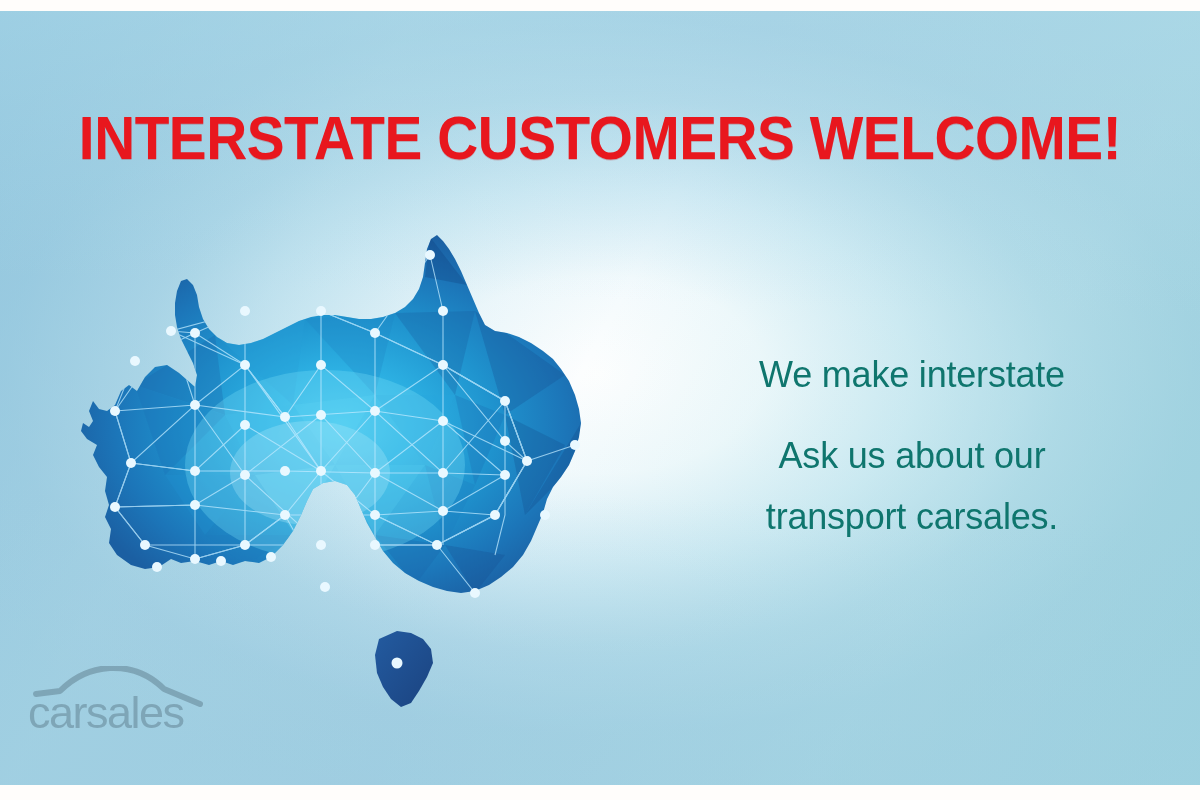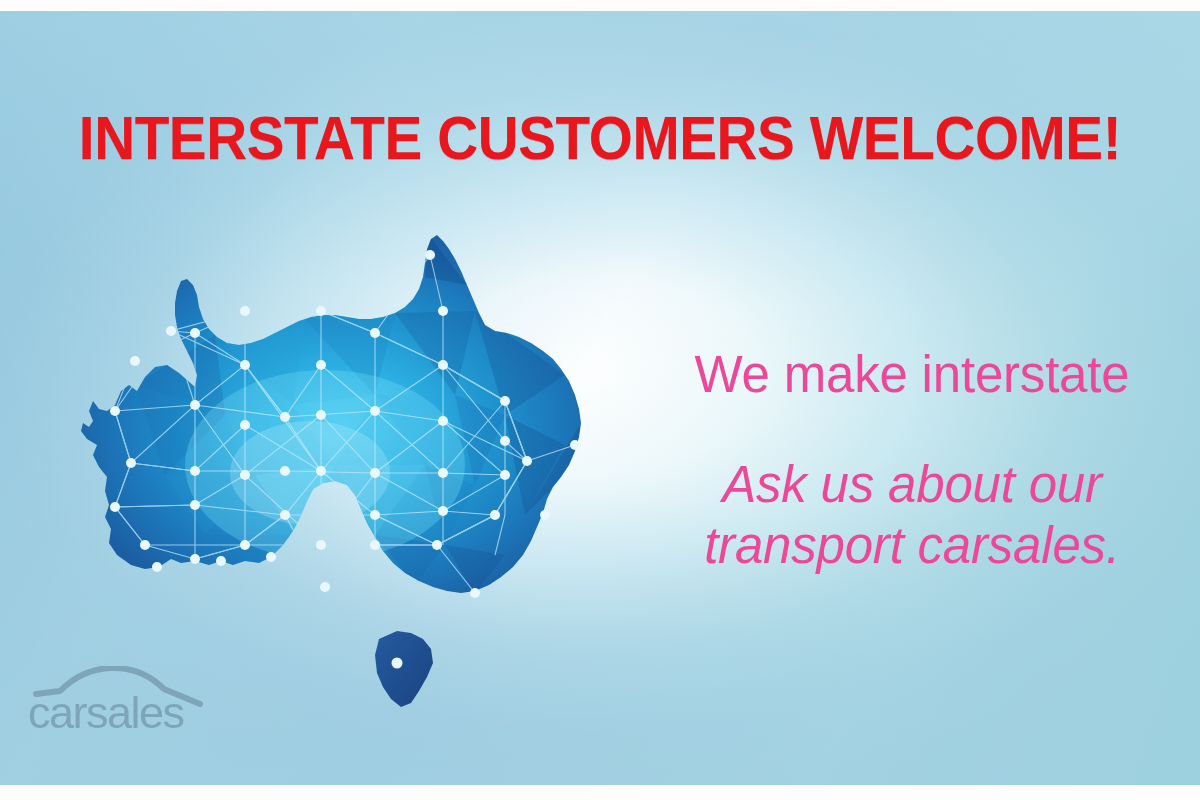--- a/index.html
+++ b/index.html
@@ -88,27 +88,27 @@
     text-shadow: 0 1px 0 rgba(180,20,25,0.25);
   }
 
   
   .copy-block {
     position: absolute;
     left: 666px;
     top: 344px;
     width: 492px;
     text-align: center;
-    color: #ec4899;
-    font-size: 51px;
+    color: #0f766e;
+    font-size: 36px;
     line-height: 61px;
     font-weight: 400;
     letter-spacing: -0.2px;
   }
-  .copy-para + .copy-para { margin-top: 49px; font-style: italic; }
+  .copy-para + .copy-para { margin-top: 20px; }
 
   
   .map-wrap {
     position: absolute;
     left: 75px;
     top: 215px;
     width: 580px;
     height: 525px;
   }
   .map-wrap svg { display: block; width: 100%; height: 100%; }

